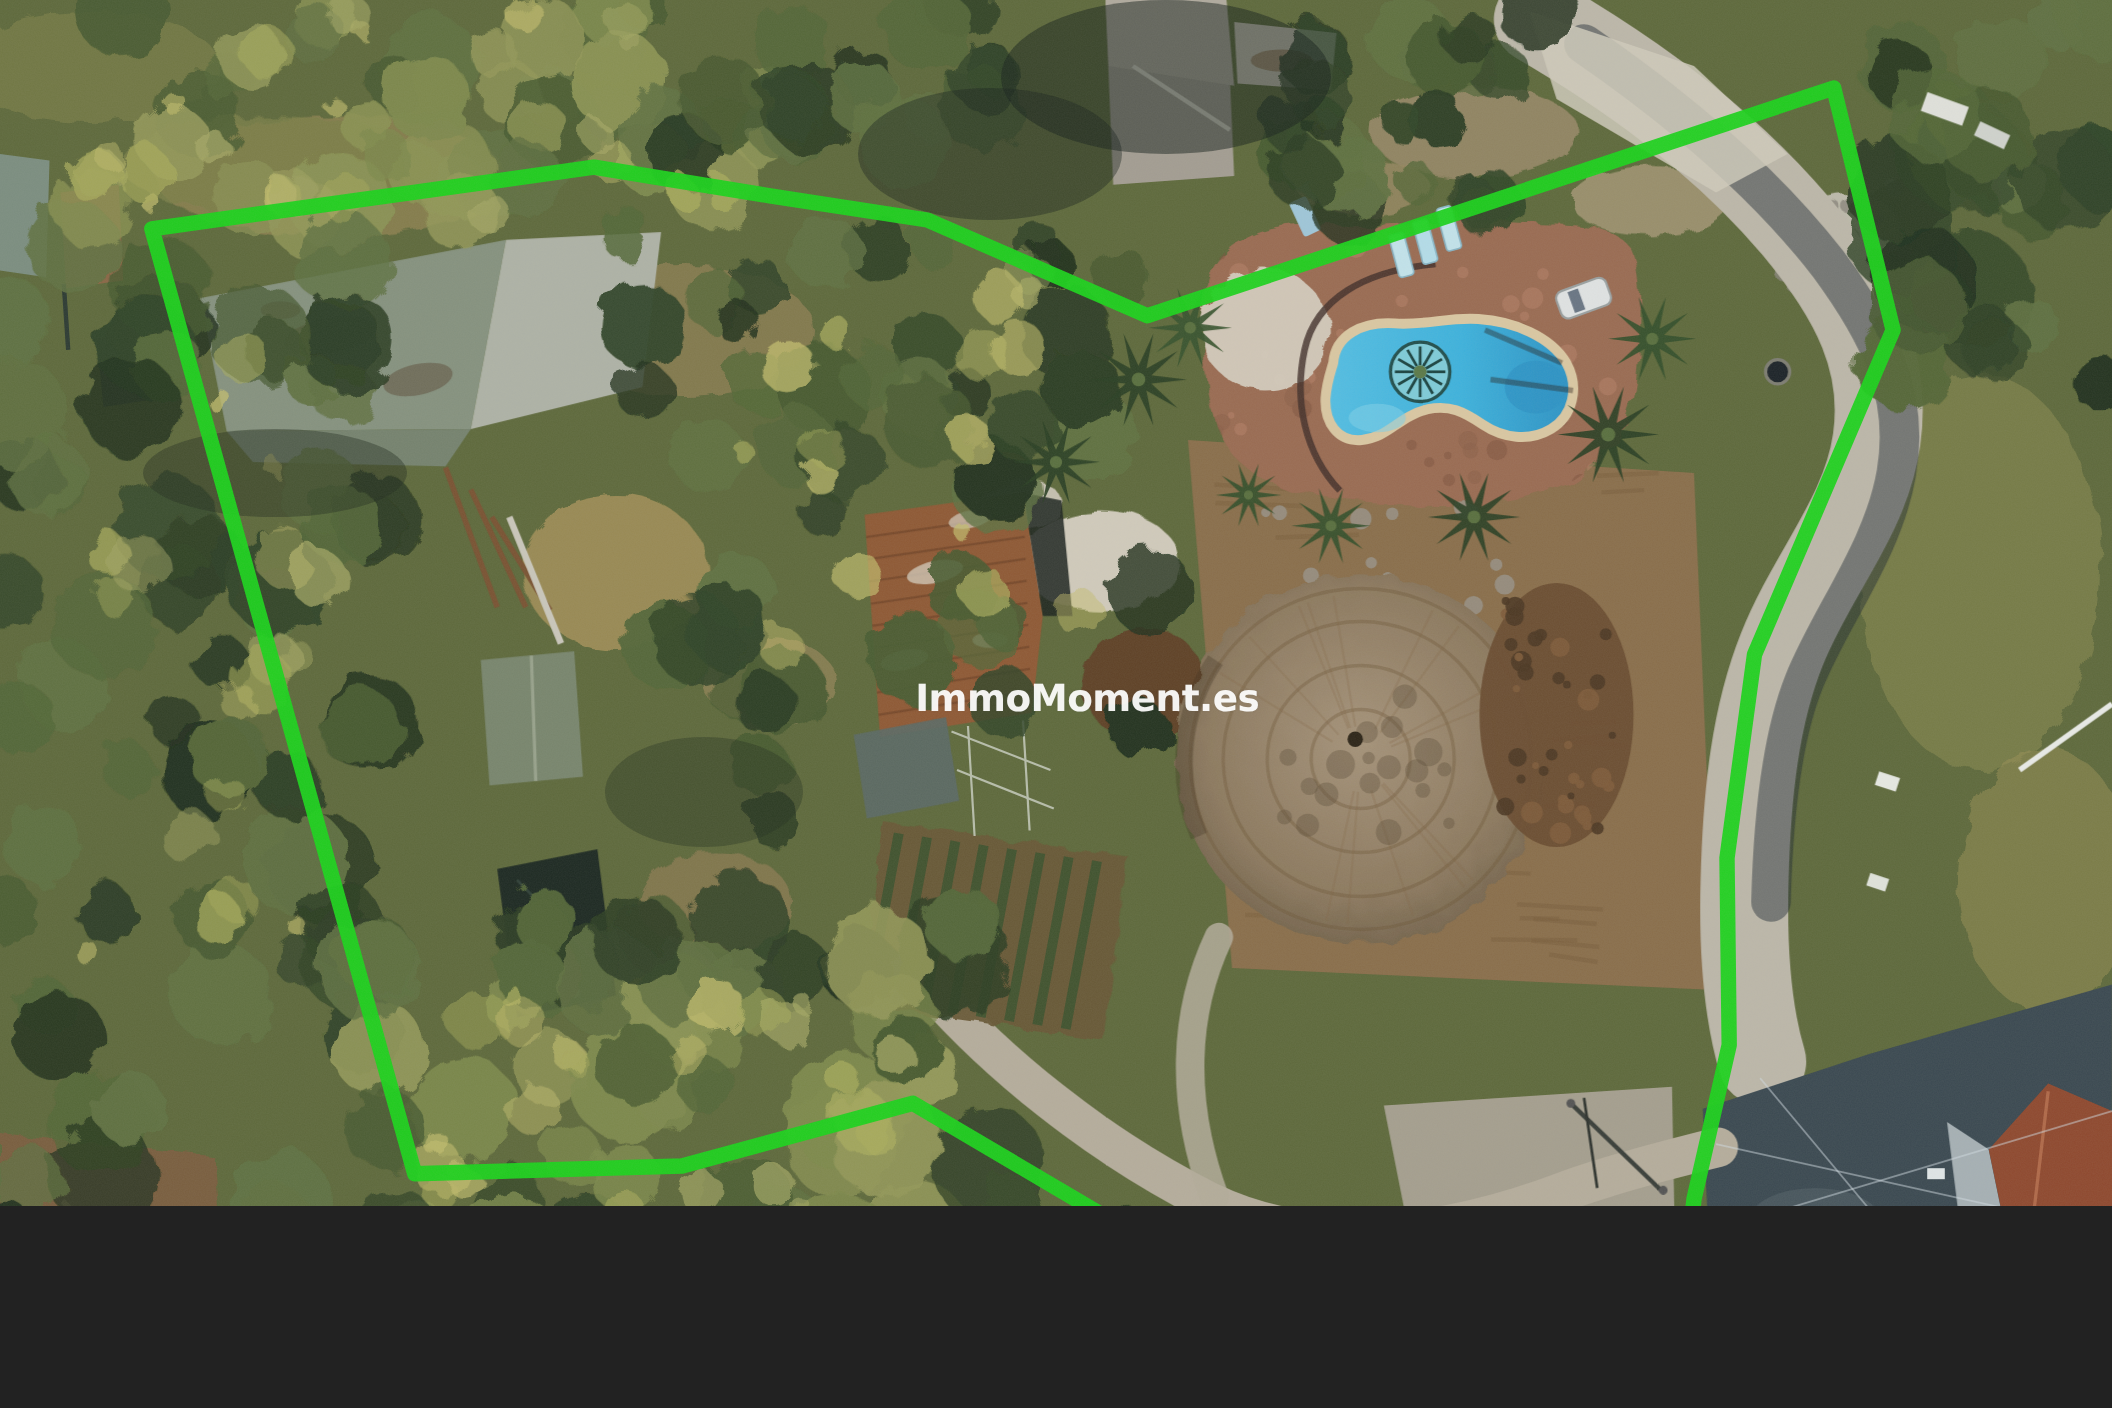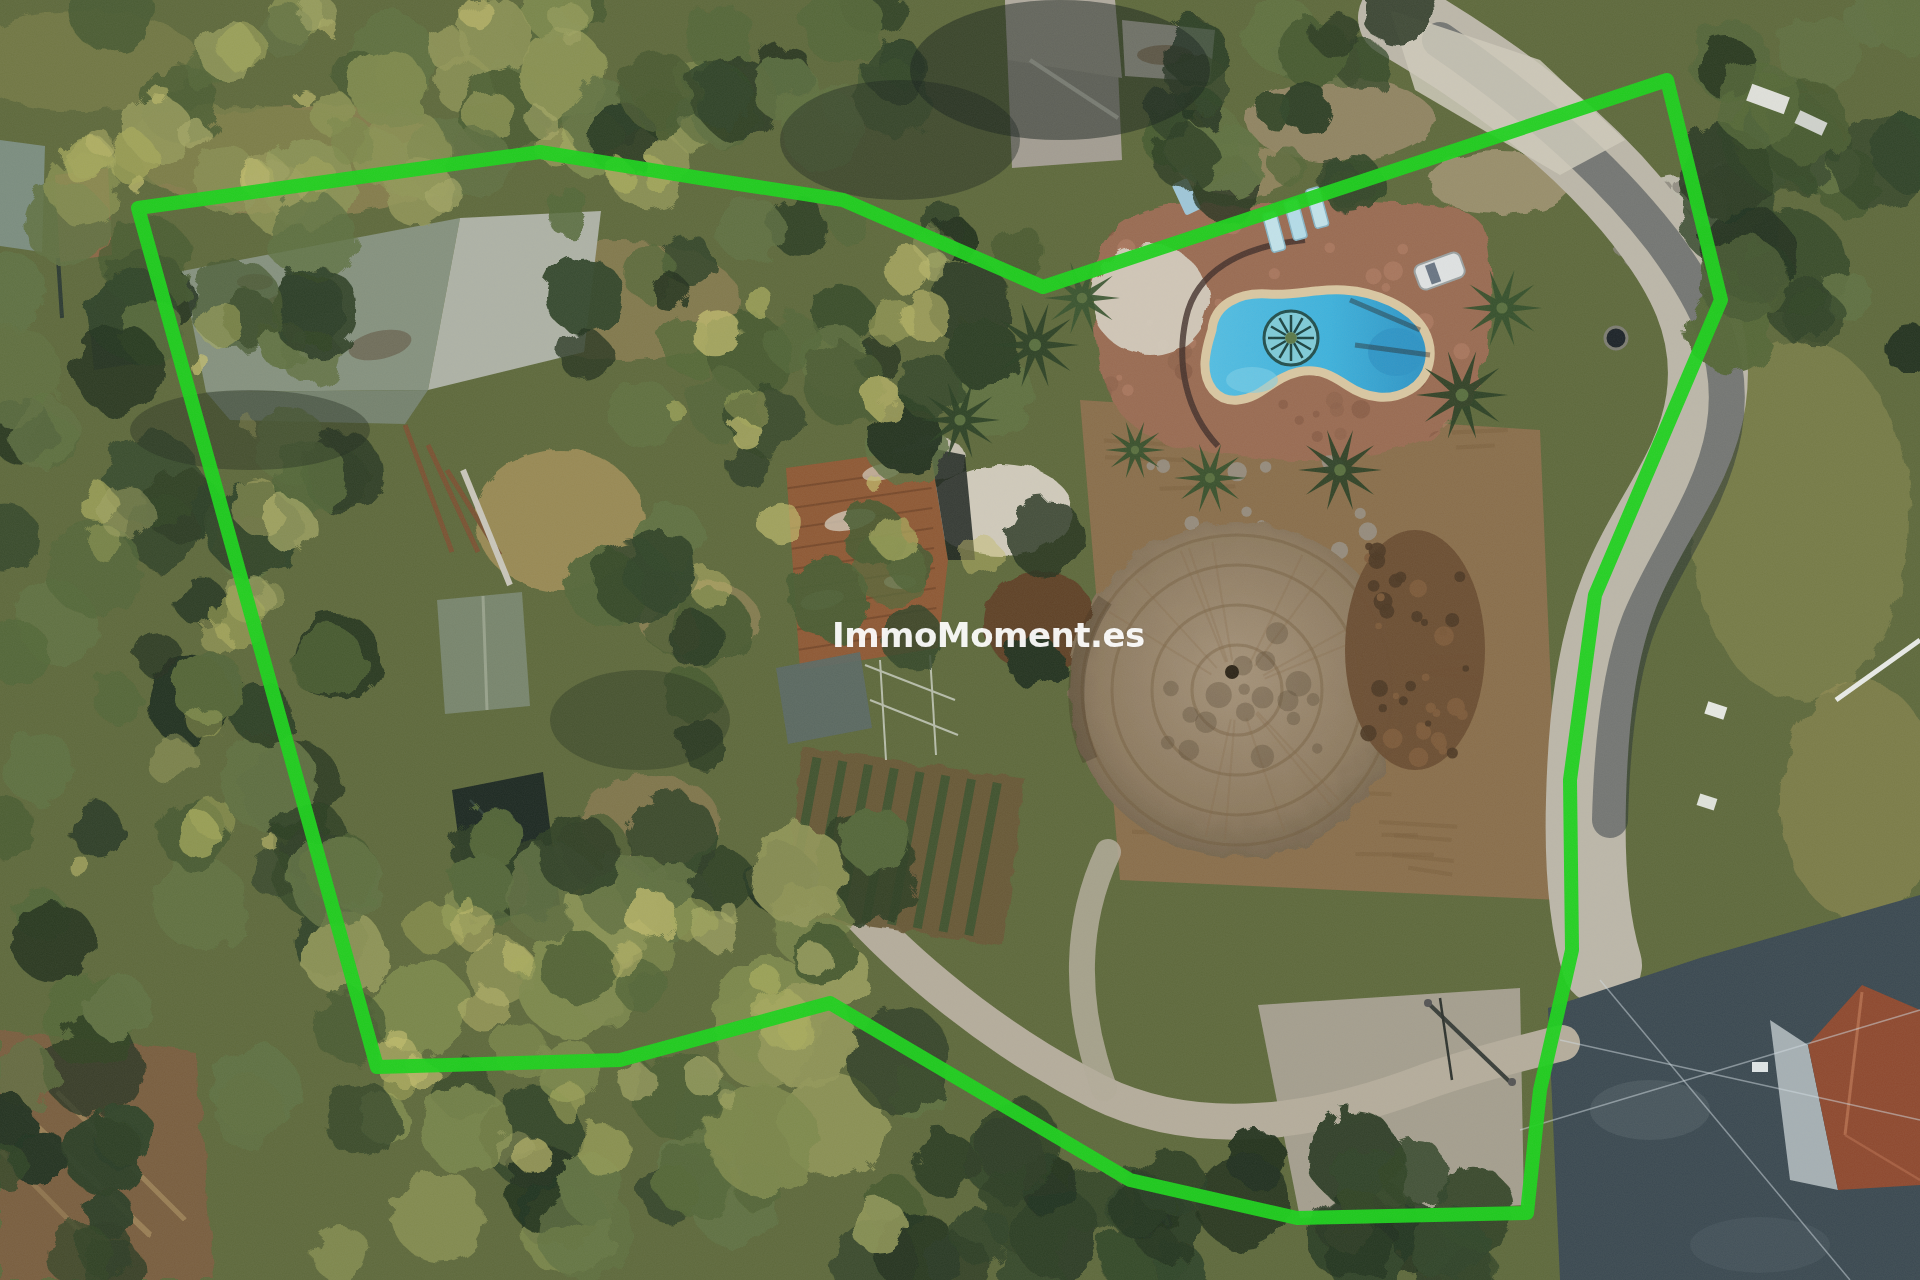--- a/index.html
+++ b/index.html
@@ -1,16 +1,16 @@
 <!DOCTYPE html>
 <html><head>
 <meta charset="utf-8">
 <style>
   html,body{margin:0;padding:0;background:#222;}
-  .stage{position:relative;width:1920px;height:1280px;overflow:hidden;background:#5f6a3d;}
+  .stage{position:relative;width:1920px;height:1096px;overflow:hidden;background:#5f6a3d;}
   .stage svg{position:absolute;left:0;top:0;filter:blur(.5px);}
   .watermark{
     position:absolute;left:832px;top:618px;width:260px;
     font-family:"DejaVu Sans","Liberation Sans",sans-serif;
     font-size:34px;font-weight:600;letter-spacing:-.5px;line-height:1;
     color:rgba(255,255,255,.58);text-shadow:0 0 2px rgba(120,120,120,.25);
     pointer-events:none;white-space:nowrap;}
 </style>
 </head>
 <body>

